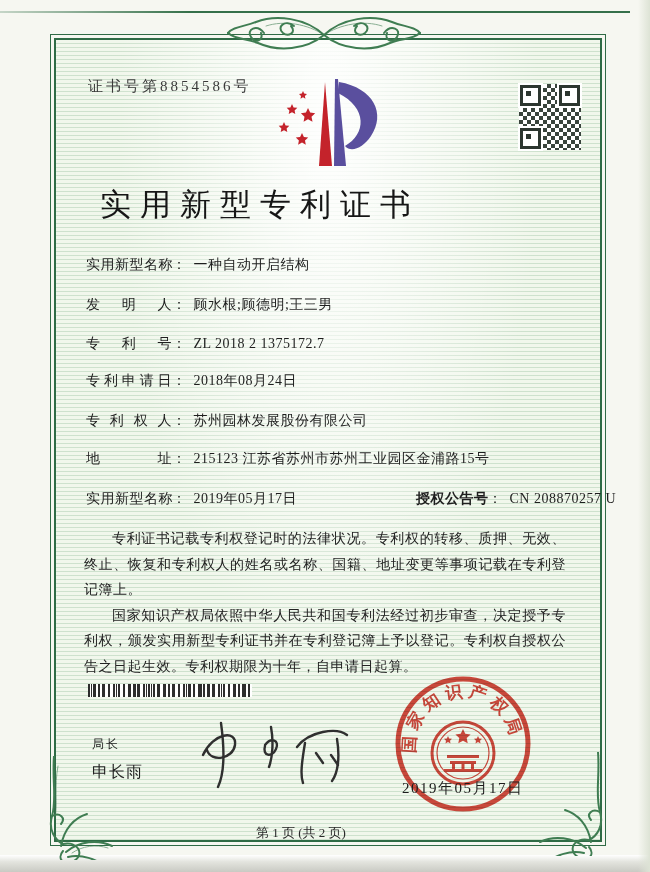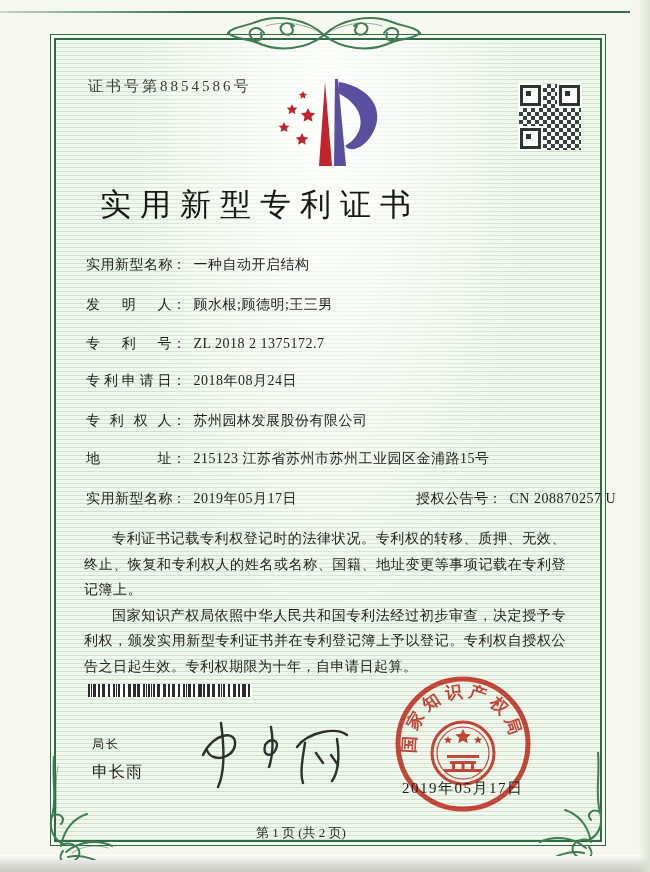--- a/index.html
+++ b/index.html
@@ -42,21 +42,21 @@
   .finder::after{content:"";position:absolute;left:3px;top:3px;width:5px;height:5px;background:#2c362f;}
   .finder.tl{left:1px;top:1px;} .finder.tr{right:1px;top:1px;} .finder.bl{left:1px;bottom:1px;}
 
   .title{position:absolute;left:0;top:184px;width:520px;text-align:center;
     font-size:31px;letter-spacing:9px;color:#161616;font-weight:500;}
 
   .field{position:absolute;left:86px;font-size:14px;color:#1e1e1e;letter-spacing:.5px;white-space:nowrap;}
   .lbl{display:inline-block;width:86px;text-align:justify;text-align-last:justify;}
   .val{margin-left:7px;margin-top:6px;}
   .field2{position:absolute;left:330px;top:0;}
-  .field2 .lbl{width:72px;}
+  .field2 .lbl{width:72px;font-weight:bold;}
 
   .body-text{position:absolute;left:84px;top:526px;width:482px;
     font-size:14px;line-height:25.5px;color:#232323;text-align:justify;letter-spacing:.5px;}
   .body-text p{margin:0;text-indent:2em;}
 
   .barcode{position:absolute;left:88px;top:684px;width:164px;height:13px;background:#fff;
     background-image:
       repeating-linear-gradient(90deg,#2d2d2d 0 2px,transparent 2px 5px),
       repeating-linear-gradient(90deg,#2d2d2d 0 1px,transparent 1px 7px),
       repeating-linear-gradient(90deg,transparent 0 3px,#2d2d2d 3px 4px,transparent 4px 11px);}

